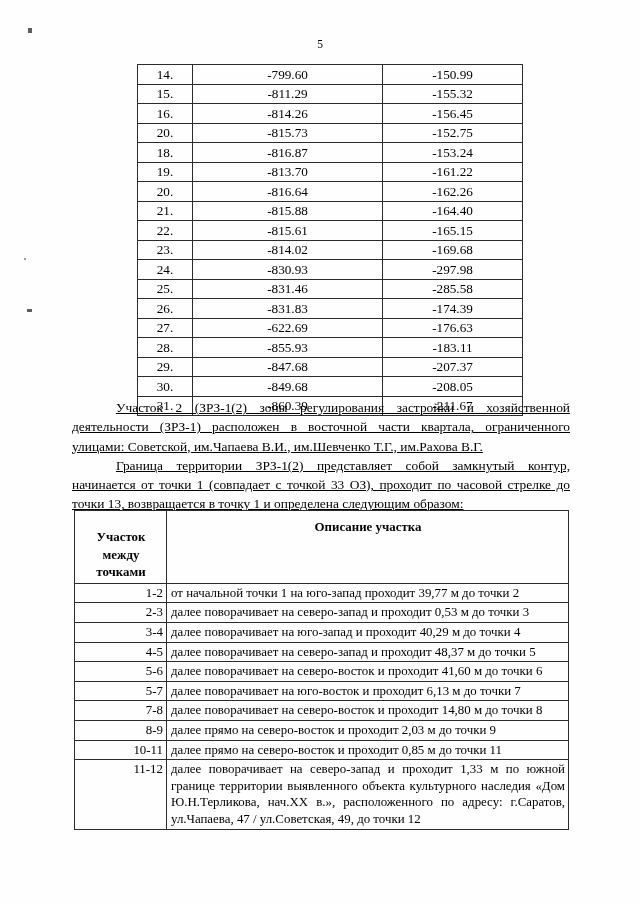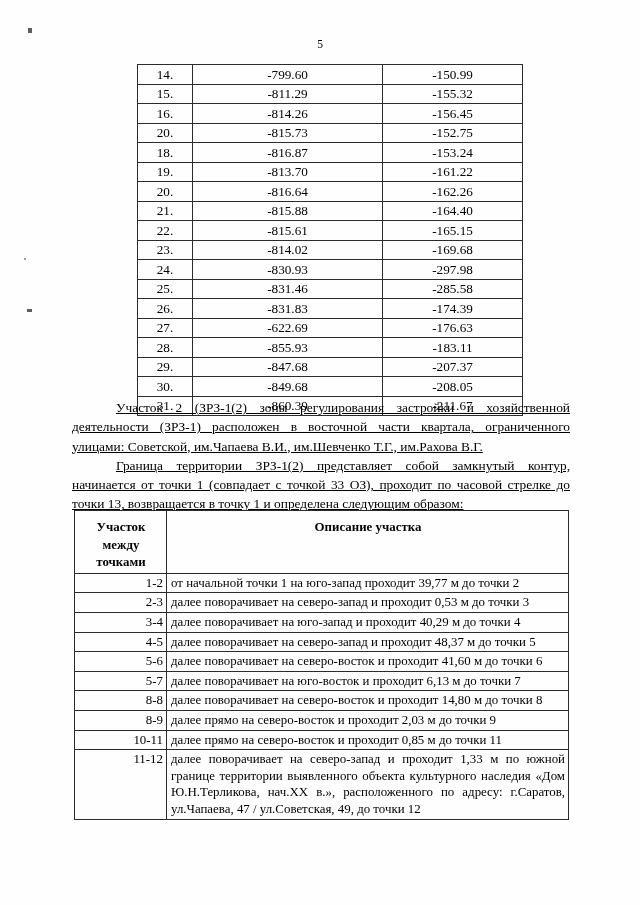--- a/index.html
+++ b/index.html
@@ -106,21 +106,21 @@
     line-height: 16.6px;
     padding: 1px 3px 1px 4px;
     vertical-align: top;
     font-family: "Liberation Serif", "DejaVu Serif", serif;
   }
   table.desc th.h-span {
     width: 84px;
     text-align: center;
     font-weight: bold;
     vertical-align: top;
-    padding-top: 8px;
+    padding-top: 18px;
     line-height: 17.6px;
   }
   table.desc th.h-desc {
     text-align: center;
     font-weight: bold;
     vertical-align: top;
     padding-top: 8px;
   }
   table.desc td.d-span {
     width: 84px;
@@ -278,21 +278,21 @@
           </tr>
           <tr>
             <td class="d-span">5-6</td>
             <td class="d-desc">далее поворачивает на северо-восток и проходит 41,60 м до точки 6</td>
           </tr>
           <tr>
             <td class="d-span">5-7</td>
             <td class="d-desc">далее поворачивает на юго-восток и проходит 6,13 м до точки 7</td>
           </tr>
           <tr>
-            <td class="d-span">8-8</td>
+            <td class="d-span">7-8</td>
             <td class="d-desc">далее поворачивает на северо-восток и проходит 14,80 м до точки 8</td>
           </tr>
           <tr>
             <td class="d-span">8-9</td>
             <td class="d-desc">далее прямо на северо-восток и проходит 2,03 м до точки 9</td>
           </tr>
           <tr>
             <td class="d-span">10-11</td>
             <td class="d-desc">далее прямо на северо-восток и проходит 0,85 м до точки 11</td>
           </tr>

